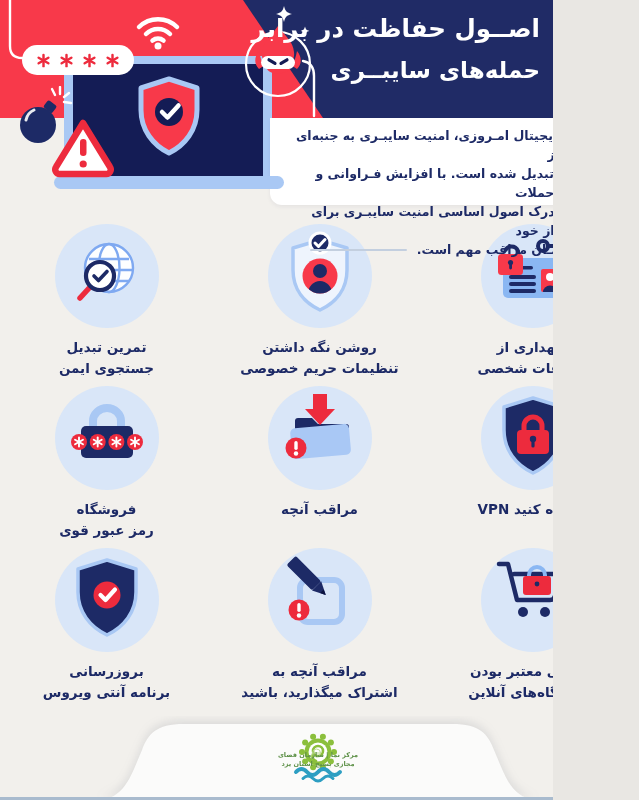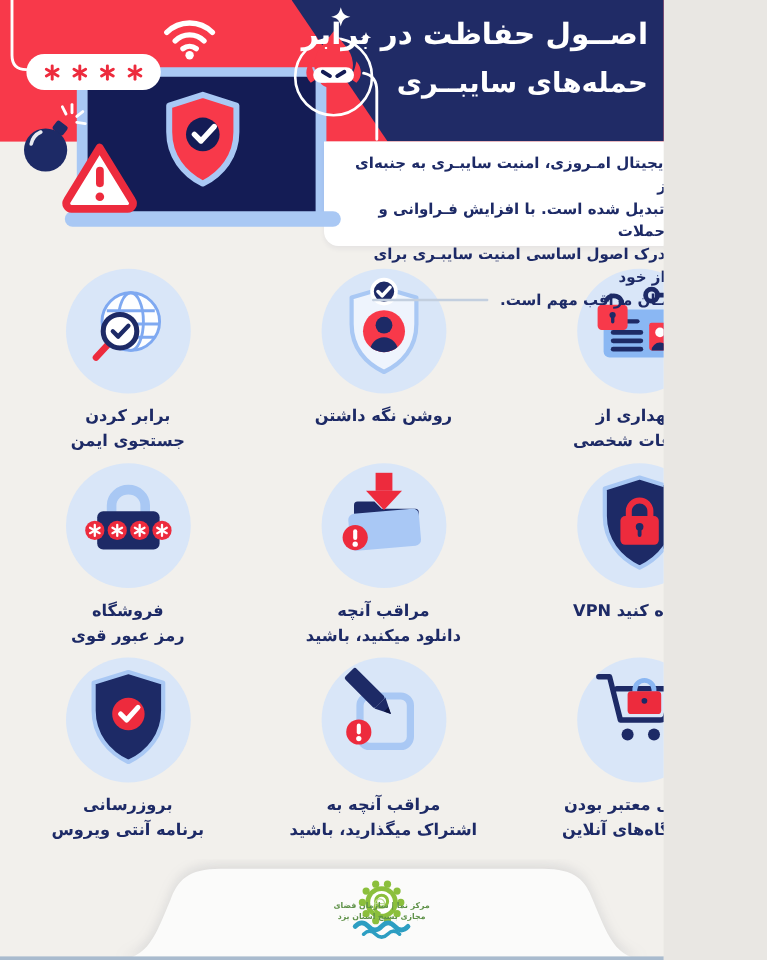--- a/index.html
+++ b/index.html
@@ -166,21 +166,21 @@
           <ellipse cx="54" cy="44" rx="10.5" ry="24" fill="none" stroke="#7fa9f1" stroke-width="2.4"></ellipse>
           <line x1="34" y1="35" x2="74" y2="35" stroke="#7fa9f1" stroke-width="2.4"></line>
           <line x1="30.5" y1="46" x2="77.5" y2="46" stroke="#7fa9f1" stroke-width="2.4"></line>
           <line x1="34" y1="57" x2="74" y2="57" stroke="#7fa9f1" stroke-width="2.4"></line>
           <line x1="36" y1="62" x2="25" y2="74" stroke="#ed2b3d" stroke-width="5.5" stroke-linecap="round"></line>
           <circle cx="45" cy="52" r="14" fill="#fff" stroke="#1d2a66" stroke-width="4.2"></circle>
           <path d="M39,52 l4.5,4.5 l8.5,-9" stroke="#1d2a66" stroke-width="3.6" fill="none" stroke-linecap="round" stroke-linejoin="round"></path>
         </svg>
       </div>
       <div class="label">
-        <div>برابر کردن</div>
+        <div>تمرین تبدیل</div>
         <div>جستجوی ایمن</div>
       </div>
     </div>
 
     <div class="tile">
       <div class="circle">
         <svg width="104" height="104" viewBox="0 0 104 104">
           <path d="M52,16 L79,24 V46 C79,66 67,79 52,86 C37,79 25,66 25,46 V24 Z" fill="#eef4fd" stroke="#a9c8f4" stroke-width="3.5" stroke-linejoin="round"></path>
           <clipPath id="avclip">
               <circle cx="52" cy="52" r="17.5"></circle>
@@ -189,20 +189,21 @@
           <g clip-path="url(#avclip)">
             <circle cx="52" cy="47" r="7" fill="#1d2a66"></circle>
             <ellipse cx="52" cy="70" rx="12" ry="13" fill="#1d2a66"></ellipse>
           </g>
           <circle cx="52" cy="19" r="10" fill="#1d2a66" stroke="#fff" stroke-width="3"></circle>
           <path d="M47,19 l3.5,3.5 l6.5,-7" stroke="#fff" stroke-width="3" fill="none" stroke-linecap="round" stroke-linejoin="round"></path>
         </svg>
       </div>
       <div class="label">
         <div>روشن نگه داشتن</div>
+        <div>تنظیمات حریم خصوصی</div>
       </div>
     </div>
 
     <div class="tile">
       <div class="circle">
         <svg width="104" height="104" viewBox="0 0 104 104">
           <circle cx="62" cy="22" r="5" fill="none" stroke="#1d2a66" stroke-width="4"></circle>
           <line x1="67" y1="22" x2="88" y2="22" stroke="#1d2a66" stroke-width="4" stroke-linecap="round"></line>
           <rect x="78" y="23" width="4" height="6" fill="#1d2a66"></rect>
           <rect x="85" y="23" width="4" height="6" fill="#1d2a66"></rect>
@@ -274,21 +275,20 @@
           <rect x="23" y="40" width="59" height="31" rx="5" fill="#a9c8f5" transform="rotate(-5 52 55)"></rect>
           <rect x="45" y="8" width="14" height="15" fill="#ed2b3d"></rect>
           <polygon points="37,23 67,23 52,39" fill="#ed2b3d"></polygon>
           <circle cx="28" cy="62" r="10.5" fill="#ed2b3d"></circle>
           <rect x="26.3" y="55" width="3.4" height="9" rx="1.7" fill="#fff"></rect>
           <circle cx="28" cy="67.5" r="2.2" fill="#fff"></circle>
         </svg>
       </div>
       <div class="label">
         <div>مراقب آنچه</div>
-        <div>دانلود میکنید، باشید</div>
       </div>
     </div>
 
     <div class="tile">
       <div class="circle">
         <svg width="104" height="104" viewBox="0 0 104 104">
           <path d="M52,12 L81,21 V44 C81,64 69,79 52,87 C35,79 23,64 23,44 V21 Z" fill="#1d2a66" stroke="#a9c8f4" stroke-width="3.5" stroke-linejoin="round"></path>
           <path d="M43,46 v-6 a9,9 0 0 1 18,0 v6" stroke="#ed2b3d" stroke-width="5" fill="none"></path>
           <rect x="36" y="44" width="32" height="24" rx="4" fill="#ed2b3d"></rect>
           <circle cx="52" cy="53" r="3.2" fill="#1d2a66"></circle>

